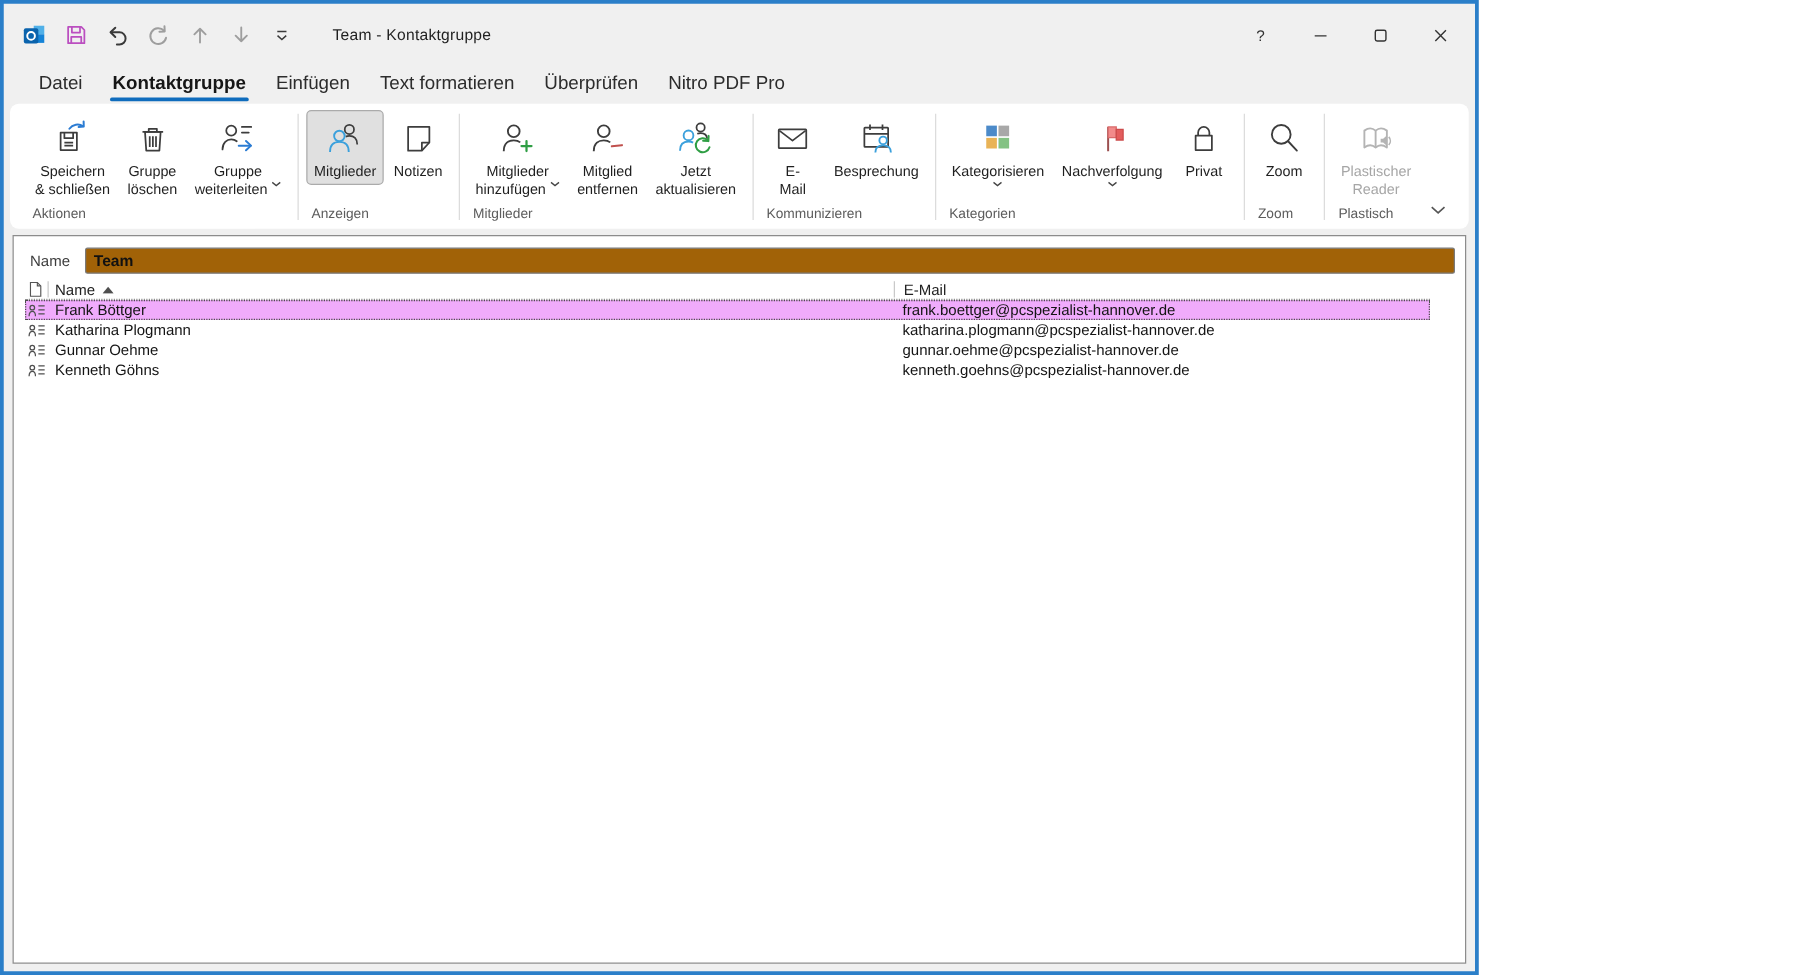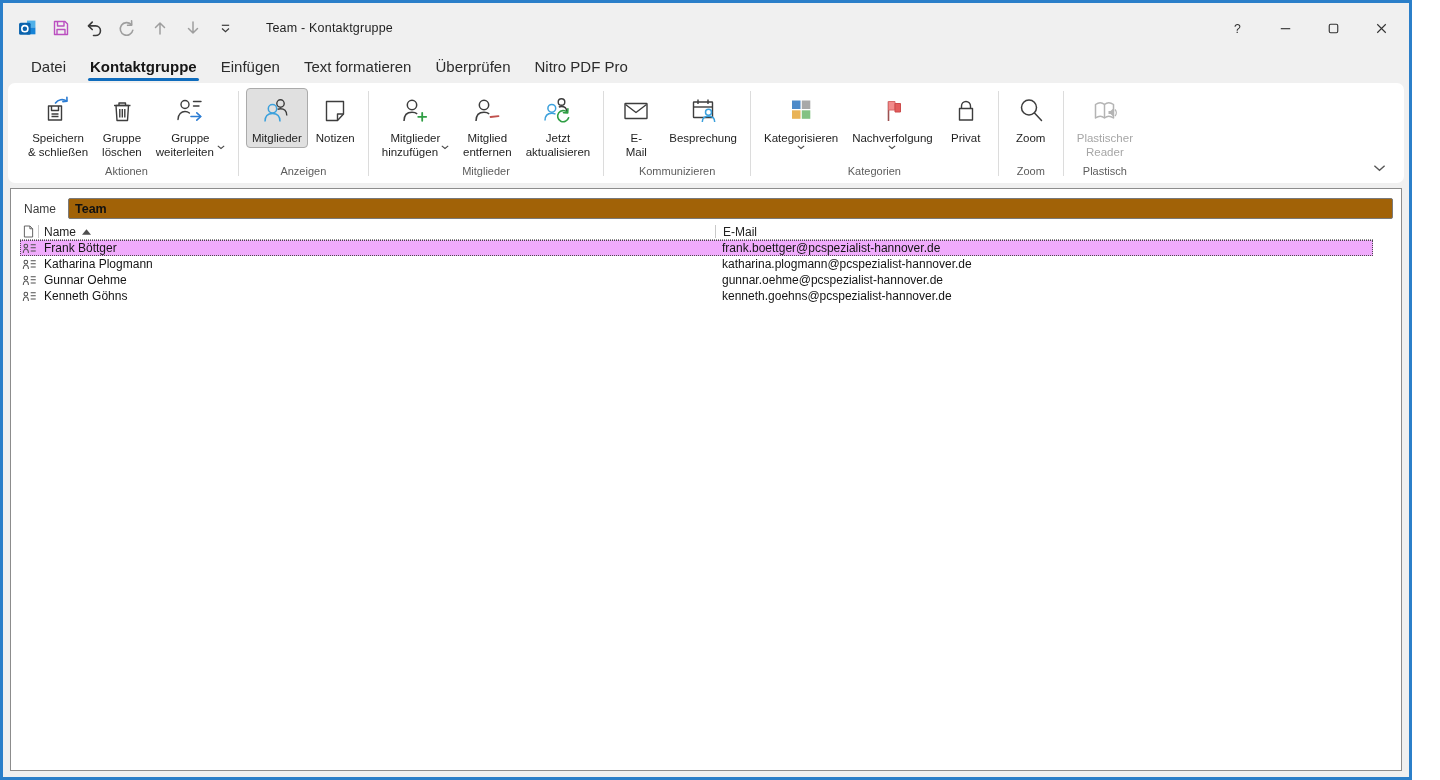--- a/index.html
+++ b/index.html
@@ -1,17 +1,17 @@
 <!DOCTYPE html>
 <html style="--accent: #0f6cbd;"><head>
 <meta charset="utf-8">
 <style>
   * { box-sizing: border-box; }
   body { margin:0; background:#fff; font-family:"Liberation Sans", sans-serif; }
-  .window { position:relative; width:1412px; height:780px; border:3px solid #2b7fc9;
+  .window { position:relative; width:1183px; height:780px; border:3px solid #2b7fc9;
             background:#f0f0f0; overflow:hidden; }
   
   .titlebar { height:46px; display:flex; align-items:center; padding:4px 10px 0 12px; }
   .qat { display:flex; align-items:center; gap:8px; }
   .qat-btn { width:25px; height:25px; display:flex; align-items:center; justify-content:center;
              border-radius:4px; }
   .win-title { font-size:12.5px; color:#1f1f1f; margin-left:28px; letter-spacing:.2px; }
   .win-controls { margin-left:auto; display:flex; align-items:center; gap:16px; margin-right:2px; }
   .ctrl-btn { width:32px; height:28px; display:flex; align-items:center; justify-content:center; }
   
@@ -19,21 +19,21 @@
   .tab { position:relative; font-size:15px; color:#2c2c2c; padding:8px 12px; cursor:default;
          white-space:nowrap; }
   .tab.active { font-weight:700; color:#161616; }
   .tab.active::after { content:""; position:absolute; left:10px; right:10px; bottom:2px;
          height:3px; border-radius:2px; background:var(--accent,#0f6cbd); }
   
   .ribbon { position:relative; margin:0 5px; height:100px; background:#fff; border-radius:7px;
             display:flex; align-items:stretch; padding:5px 40px 0 14px; }
   .rgroup { display:flex; flex-direction:column; }
   .rgroup-buttons { display:flex; align-items:flex-start; flex:1; gap:2px; }
-  .rgroup-label { text-align:center; font-size:11px; color:#5c5c5c; padding:0 4px 6px; }
+  .rgroup-label { font-size:11px; color:#5c5c5c; padding:0 4px 6px; }
   .rdivider { width:1px; background:#dcdcdc; margin:3px 7px 7px; align-self:stretch; }
   .rbtn { display:flex; flex-direction:column; align-items:center; padding:5px 5px 2px;
           border:1px solid transparent; border-radius:4px; min-width:50px; }
   .rbtn.selected { background:#e0e0e0; border-color:#ababab; }
   .icon32 { width:34px; height:34px; display:flex; align-items:center; justify-content:center; }
   .icon32 svg { width:32px; height:32px; }
   .rlabel { font-size:11.5px; line-height:14px; color:#1f1f1f; text-align:center; margin-top:3px;
             display:flex; flex-direction:column; align-items:center; }
   .lline { display:flex; align-items:flex-start; gap:3px; white-space:nowrap; min-height:14px; }
   .rbtn.disabled .rlabel { color:#a6a6a6; }

